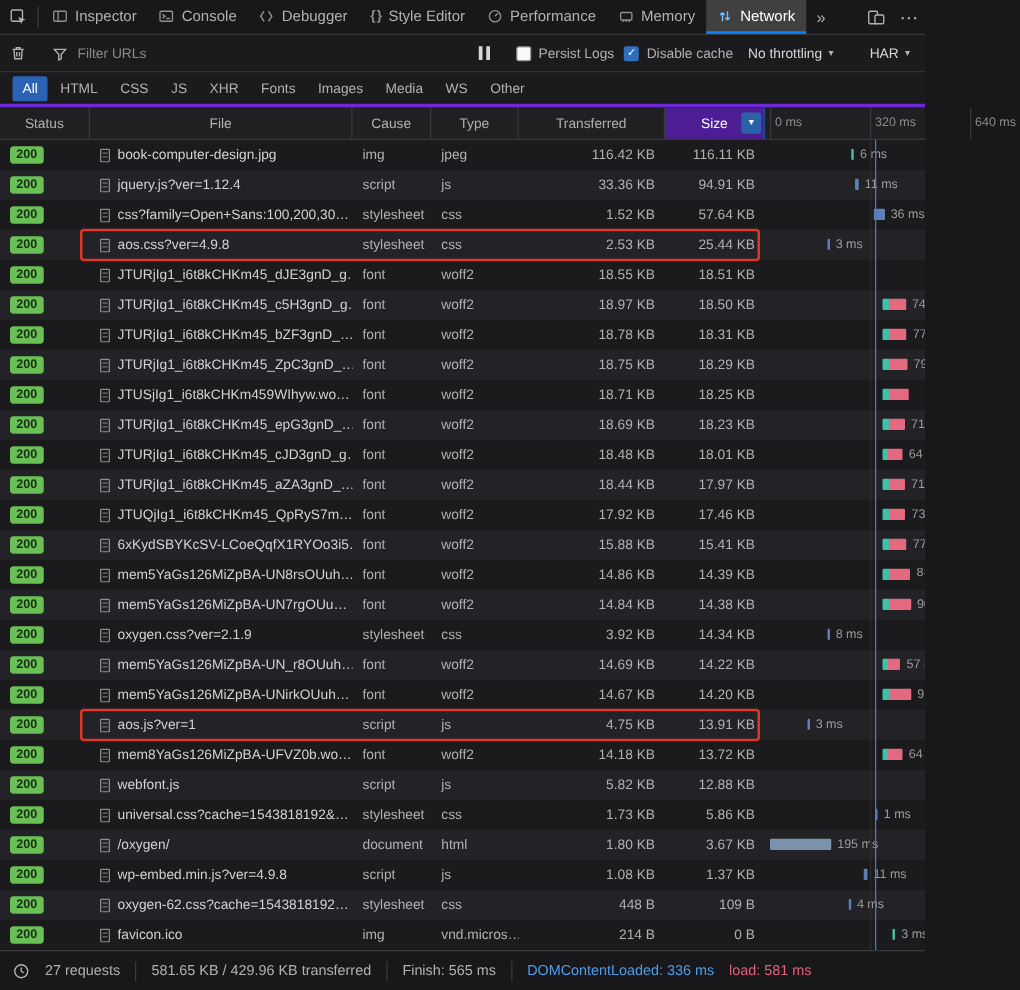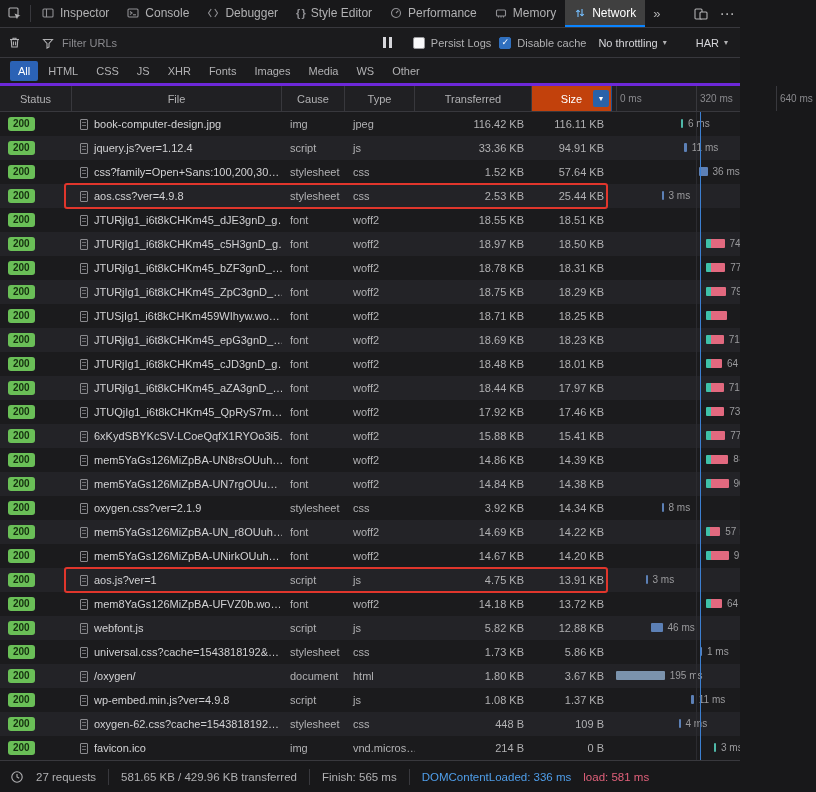--- a/index.html
+++ b/index.html
@@ -45,21 +45,21 @@
              border-bottom:3px solid #6d28d9;padding:0 10px}
   .fpill{background:transparent;border:none;color:#b1b1b3;font:inherit;padding:4px 8px;
          border-radius:2px;cursor:default}
   .fpill.sel{background:#2b62b5;color:#fff}
 
   
   .gridcols{display:grid;grid-template-columns:72px 210px 63px 70px 117px 80px 204px}
   .thead{height:26px;flex:none;background:#202023;border-bottom:1px solid #38383d;align-items:stretch}
   .th{display:flex;align-items:center;justify-content:center;border-right:1px solid #38383d;
       color:#b1b1b3;position:relative;overflow:hidden;white-space:nowrap}
-  .th-size{background:#c2410c;color:#fff;border-right-color:#1e4f8f}
+  .th-size{background:#4c1d95;color:#fff;border-right-color:#1e4f8f}
   .sortbox{position:absolute;right:2px;top:4px;bottom:4px;width:16px;background:#2a62a8;
            display:flex;align-items:center;justify-content:center;font-size:7px;color:#fff;border-radius:2px}
   .th-wf{border-right:none;justify-content:flex-start}
   .tickline{position:absolute;top:0;bottom:0;width:1px;background:#38383d}
   .ticklabel{position:absolute;top:7px;font-size:10px;color:#8a8a8e;white-space:nowrap}
 
   .tbody{flex:1;position:relative;overflow:hidden;background:#18181a}
   .row{height:24px;align-items:center;position:relative;cursor:default}
   .row.base{background:#1b1b1d}
   .row.alt{background:#232327}
@@ -641,24 +641,20 @@
       <span class="badge">200</span>
     </div>
     <div class="c-file">
       <span class="ficon"></span>
       <span class="fname">webfont.js</span>
     </div>
     <div class="c-cause">script</div>
     <div class="c-type">js</div>
     <div class="c-transf">5.82 KB</div>
     <div class="c-size">12.88 KB</div>
-    <div class="c-wf">
-      <div class="bar" style="left: 39px; width: 11.5px; background: rgb(92, 128, 182);"></div>
-      <span class="wlabel" style="left: 55.5px;">46 ms</span>
-    </div>
 
   </div>
       <div class="row gridcols base">
     <div class="c-status">
       <span class="badge">200</span>
     </div>
     <div class="c-file">
       <span class="ficon"></span>
       <span class="fname">universal.css?cache=1543818192&amp;…</span>
     </div>

